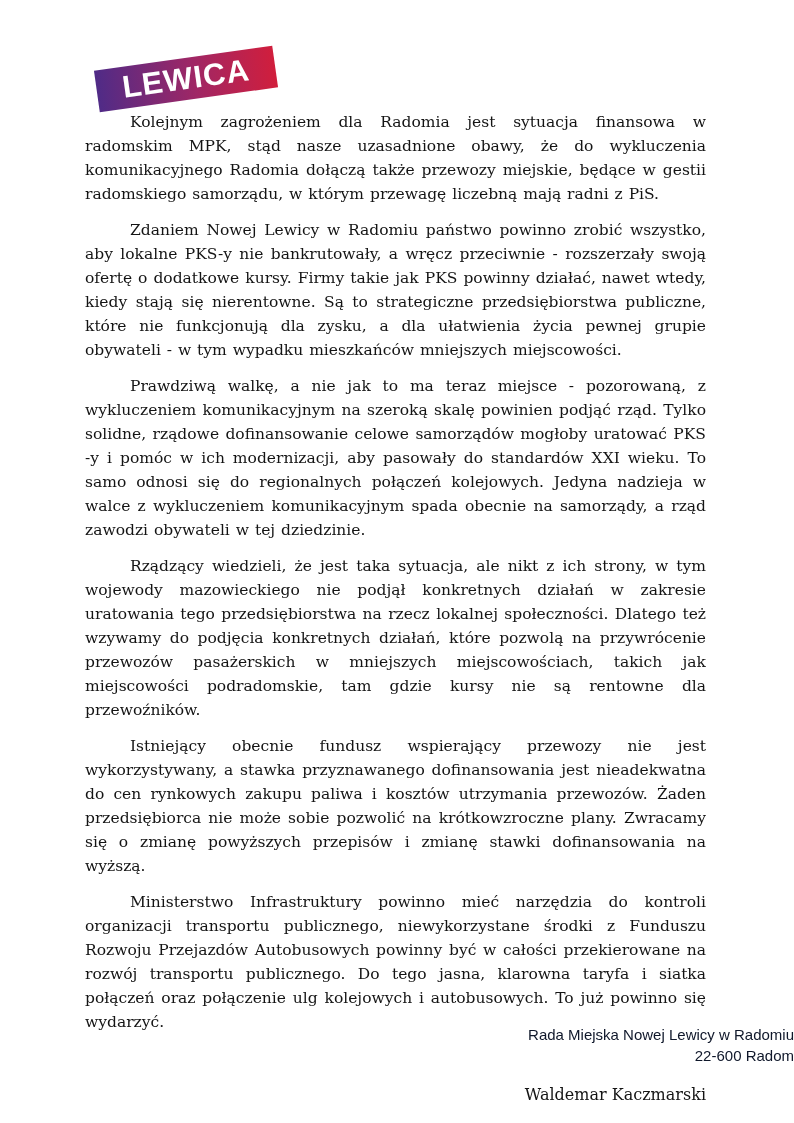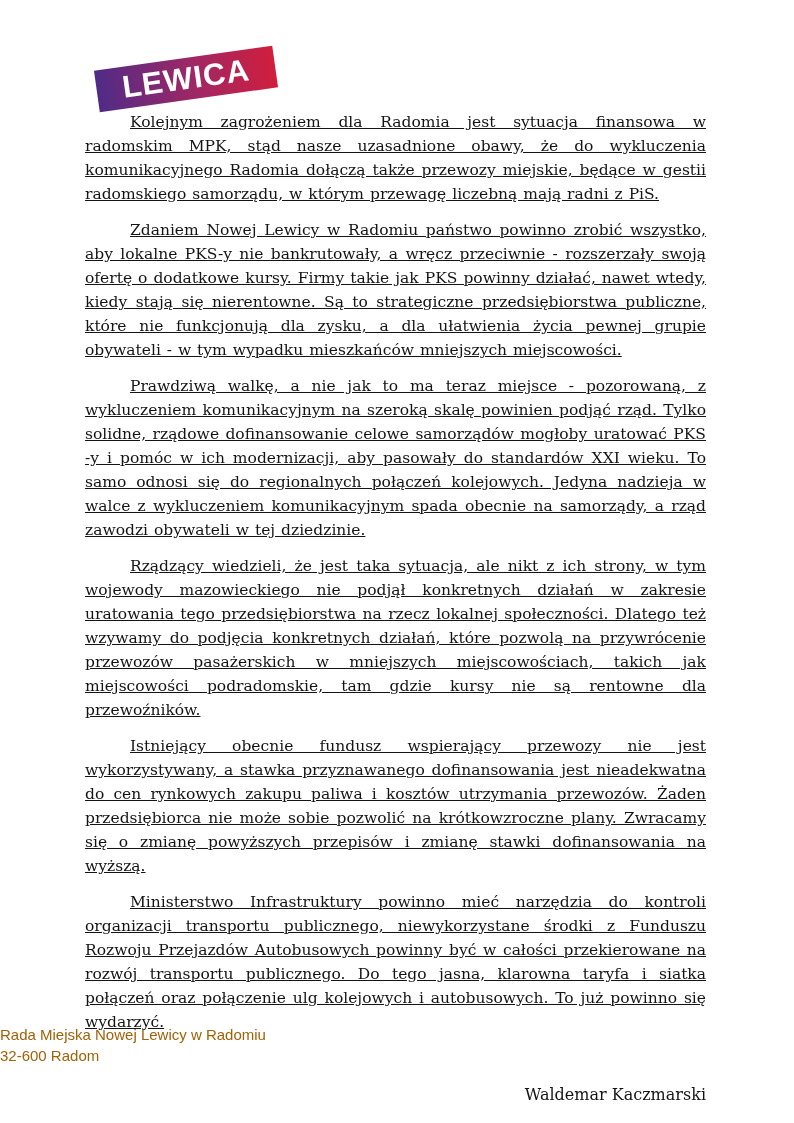--- a/index.html
+++ b/index.html
@@ -53,42 +53,41 @@
     top: 110px;
     width: 621px;
   }
   .content p {
     font-size: 15.5px;
     line-height: 24px;
     text-align: justify;
     text-indent: 45px;
     margin-bottom: 12px;
     word-spacing: 1px;
-    text-decoration: underline;
   }
 
   
   .signature {
     margin-top: 46px;
     text-align: right;
     font-size: 16px;
     line-height: 30px;
   }
 
   
   .footer {
     position: absolute;
     left: 0;
     top: 1024px;
     width: 100%;
-    text-align: left;
+    text-align: right;
     font-family: "Liberation Sans", sans-serif;
     font-size: 15px;
     line-height: 21px;
-    color: #a16207;
+    color: #0f172a;
   }
 </style>
 </head>
 <body>
 
 <div class="page">
 
   <div class="logo-wrap">
     <div class="logo-banner" style="background: linear-gradient(92deg, rgb(79, 43, 135) 0%, rgb(160, 39, 101) 55%, rgb(209, 30, 60) 100%);">
       <span class="logo-text" style="color: rgb(255, 255, 255);">LEWICA</span>
@@ -104,16 +103,16 @@
     <p>Ministerstwo Infrastruktury powinno mieć narzędzia do kontroli organizacji transportu publicznego, niewykorzystane środki z Funduszu Rozwoju Przejazdów Autobusowych powinny być w całości przekierowane na rozwój transportu publicznego. Do tego jasna, klarowna taryfa i siatka połączeń oraz połączenie ulg kolejowych i autobusowych. To już powinno się wydarzyć.</p>
 
     <div class="signature">
       <div>Waldemar Kaczmarski</div>
 
     </div>
   </div>
 
   <div class="footer">
     <div>Rada Miejska Nowej Lewicy w Radomiu</div>
-    <div>32-600 Radom</div>
+    <div>22-600 Radom</div>
   </div>
 
 </div>
 
 </body></html>

